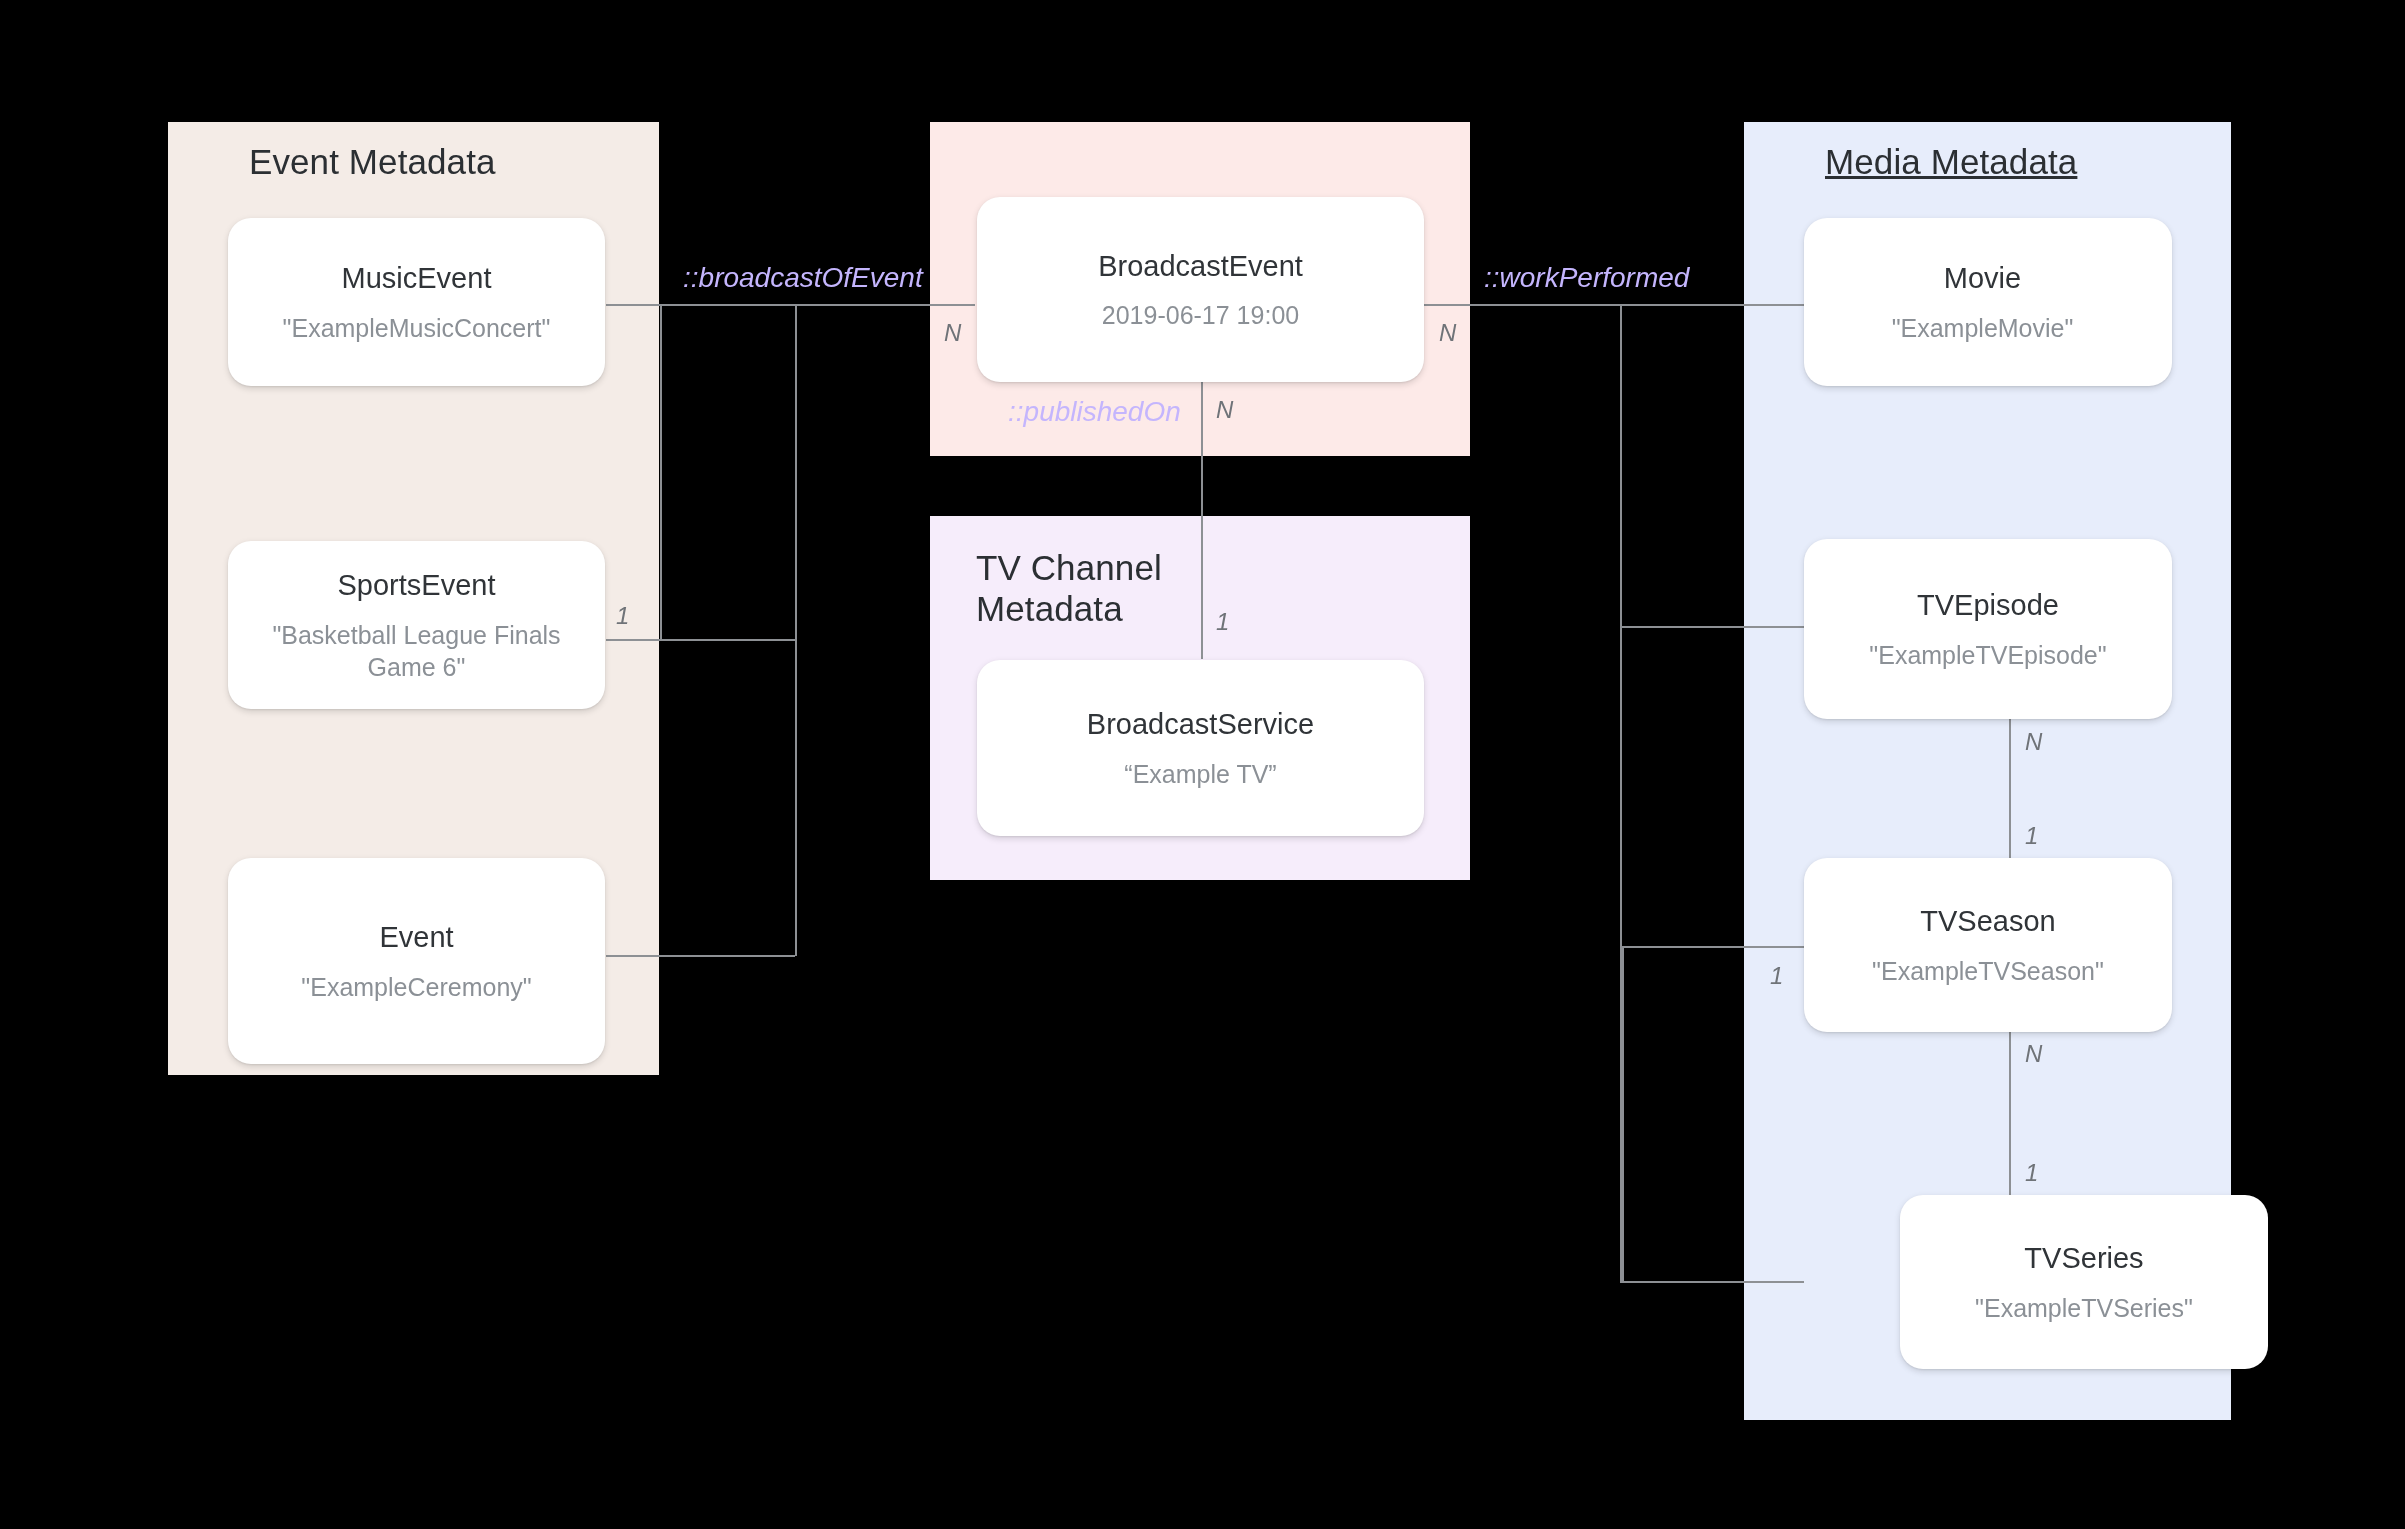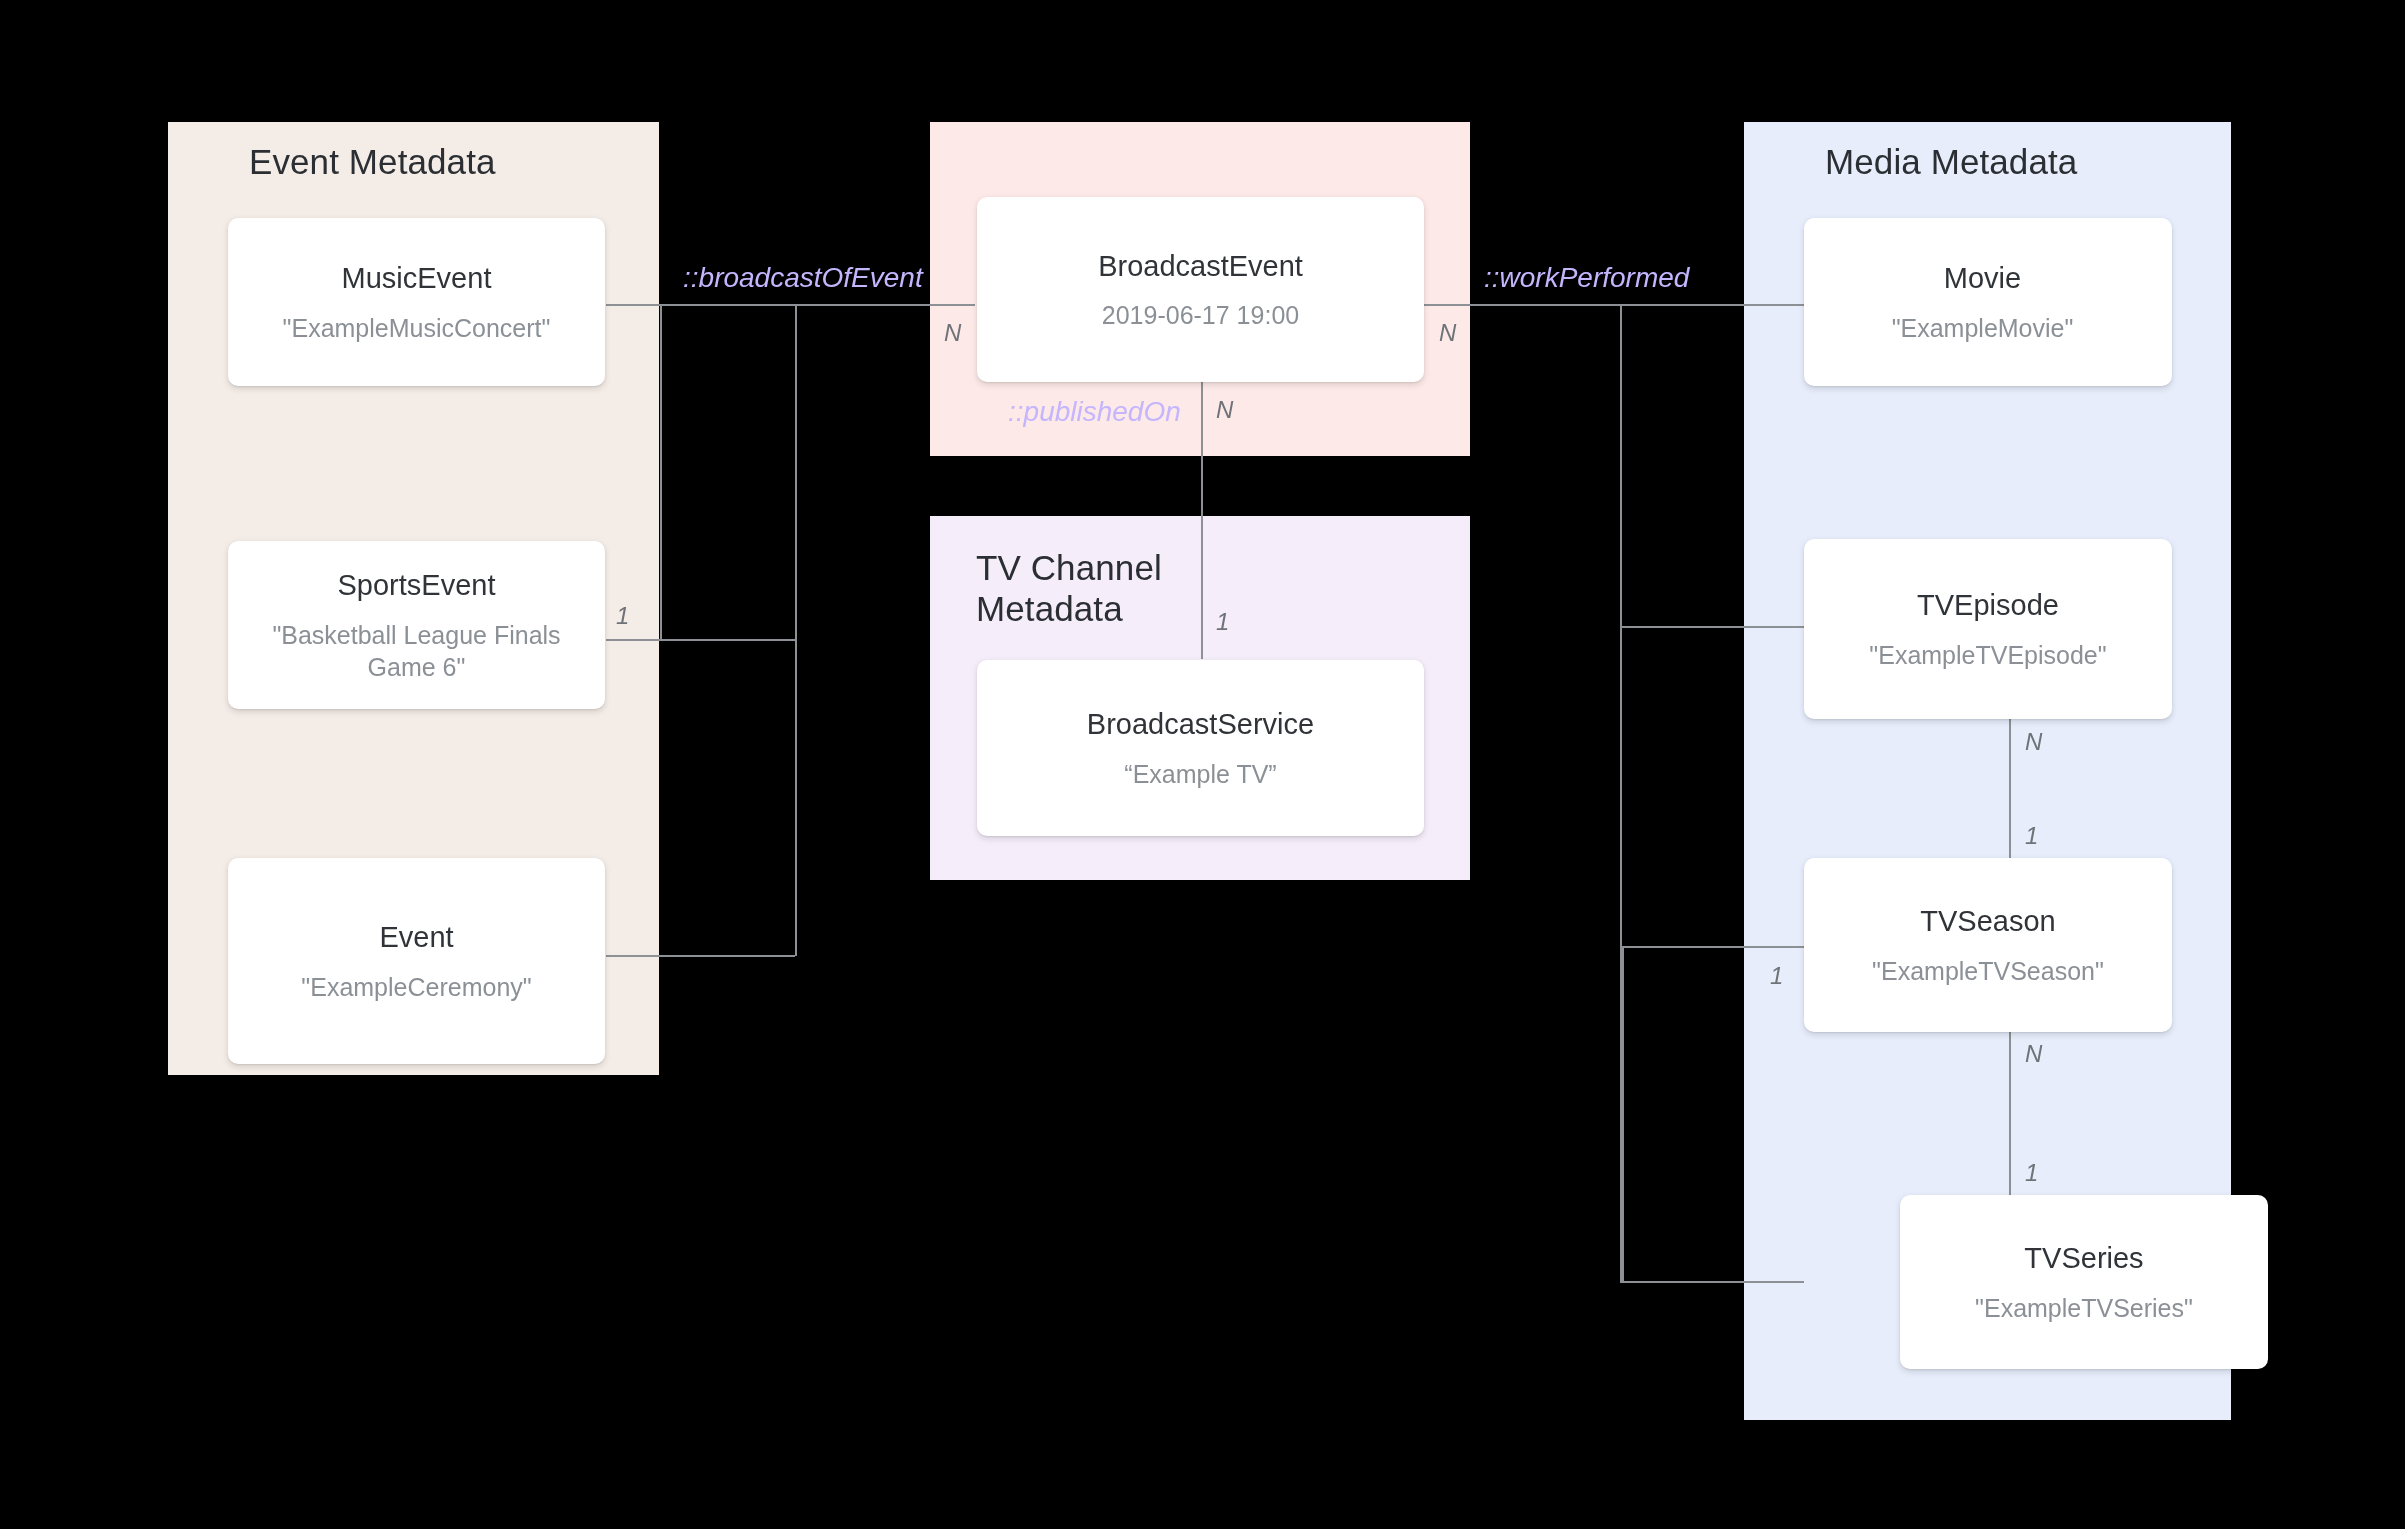--- a/index.html
+++ b/index.html
@@ -34,21 +34,21 @@
   #panel-event  { left: 168px; top: 122px; width: 491px;  height: 953px;  background: #f4ece7; }
   #panel-broadcast { left: 930px; top: 122px; width: 540px; height: 334px; background: #fdeae8; }
   #panel-tvchannel { left: 930px; top: 516px; width: 540px; height: 364px; background: #f6edfb; }
   #panel-media  { left: 1744px; top: 122px; width: 487px; height: 1298px; background: #e7edfb; }
 
   
   .card {
     position: absolute;
     box-sizing: border-box;
     background: #ffffff;
-    border-radius: 10px;
+    border-radius: 23px;
     box-shadow: 0 2.9px 6.7px rgba(0,0,0,0.13), 0 1px 1.9px rgba(0,0,0,0.08);
     display: flex;
     flex-direction: column;
     align-items: center;
     justify-content: center;
     padding: 9.6px 17px;
     z-index: 6;
   }
   .card-title {
     font-size: 29px;
@@ -171,21 +171,21 @@
   </div>
 
   <div class="card" style="left:1900px; top:1195px; width:368px; height:174px;">
     <div class="card-title">TVSeries</div>
     <div class="card-sub">"ExampleTVSeries"</div>
   </div>
 
   <div class="panel-title" style="left:229px; top:141px;">Event Metadata</div>
   <div class="panel-title" style="left:956px; top:547px; width:258px;">TV Channel
 Metadata</div>
-  <div class="panel-title" style="left:1805px; top:141px;">Media Metadata</div>
+  <div class="panel-title" style="left:1805px; top:141px;text-decoration:underline;">Media Metadata</div>
 
   <div class="edge-label" style="left:683px; top:262px;">::broadcastOfEvent</div>
   <div class="edge-label" style="left:1484px; top:262px;">::workPerformed</div>
   <div class="edge-label" style="left:1008px; top:396px;">::publishedOn</div>
 
   <div class="card-mult" style="left:944px; top:319px;">N</div>
   <div class="card-mult" style="left:1439px; top:319px;">N</div>
   <div class="card-mult" style="left:1216px; top:396px;">N</div>
   <div class="card-mult" style="left:616px; top:602px;">1</div>
   <div class="card-mult" style="left:1216px; top:608px;">1</div>

